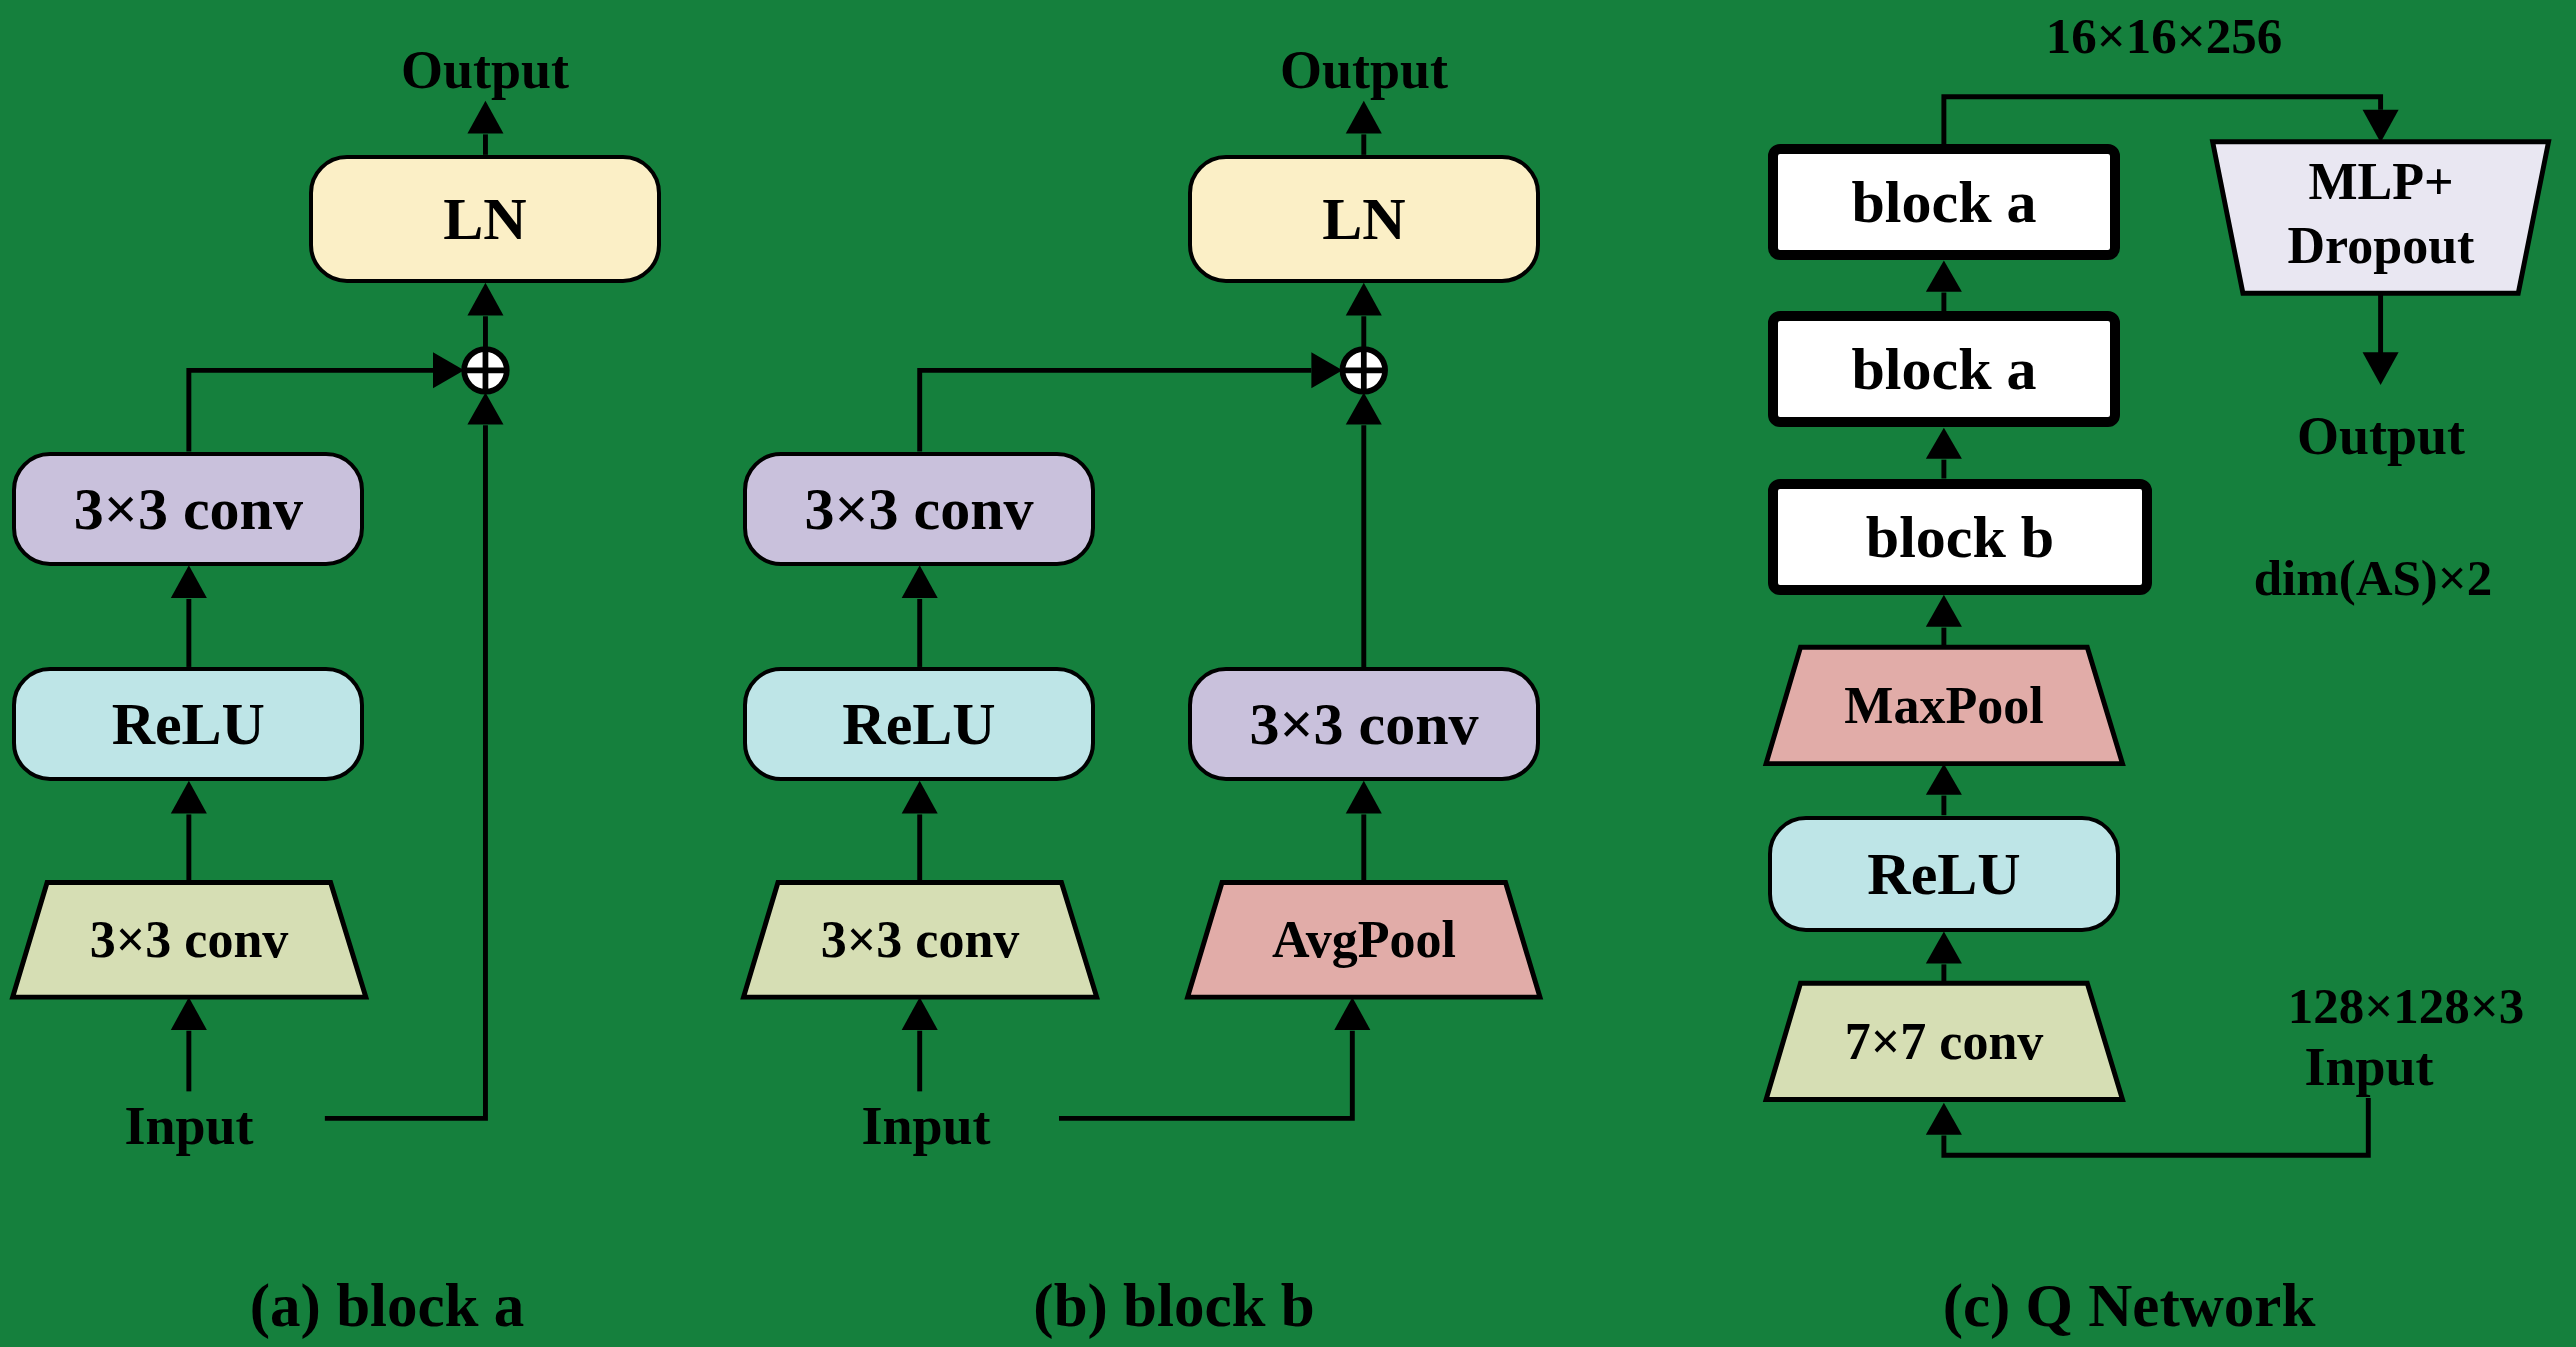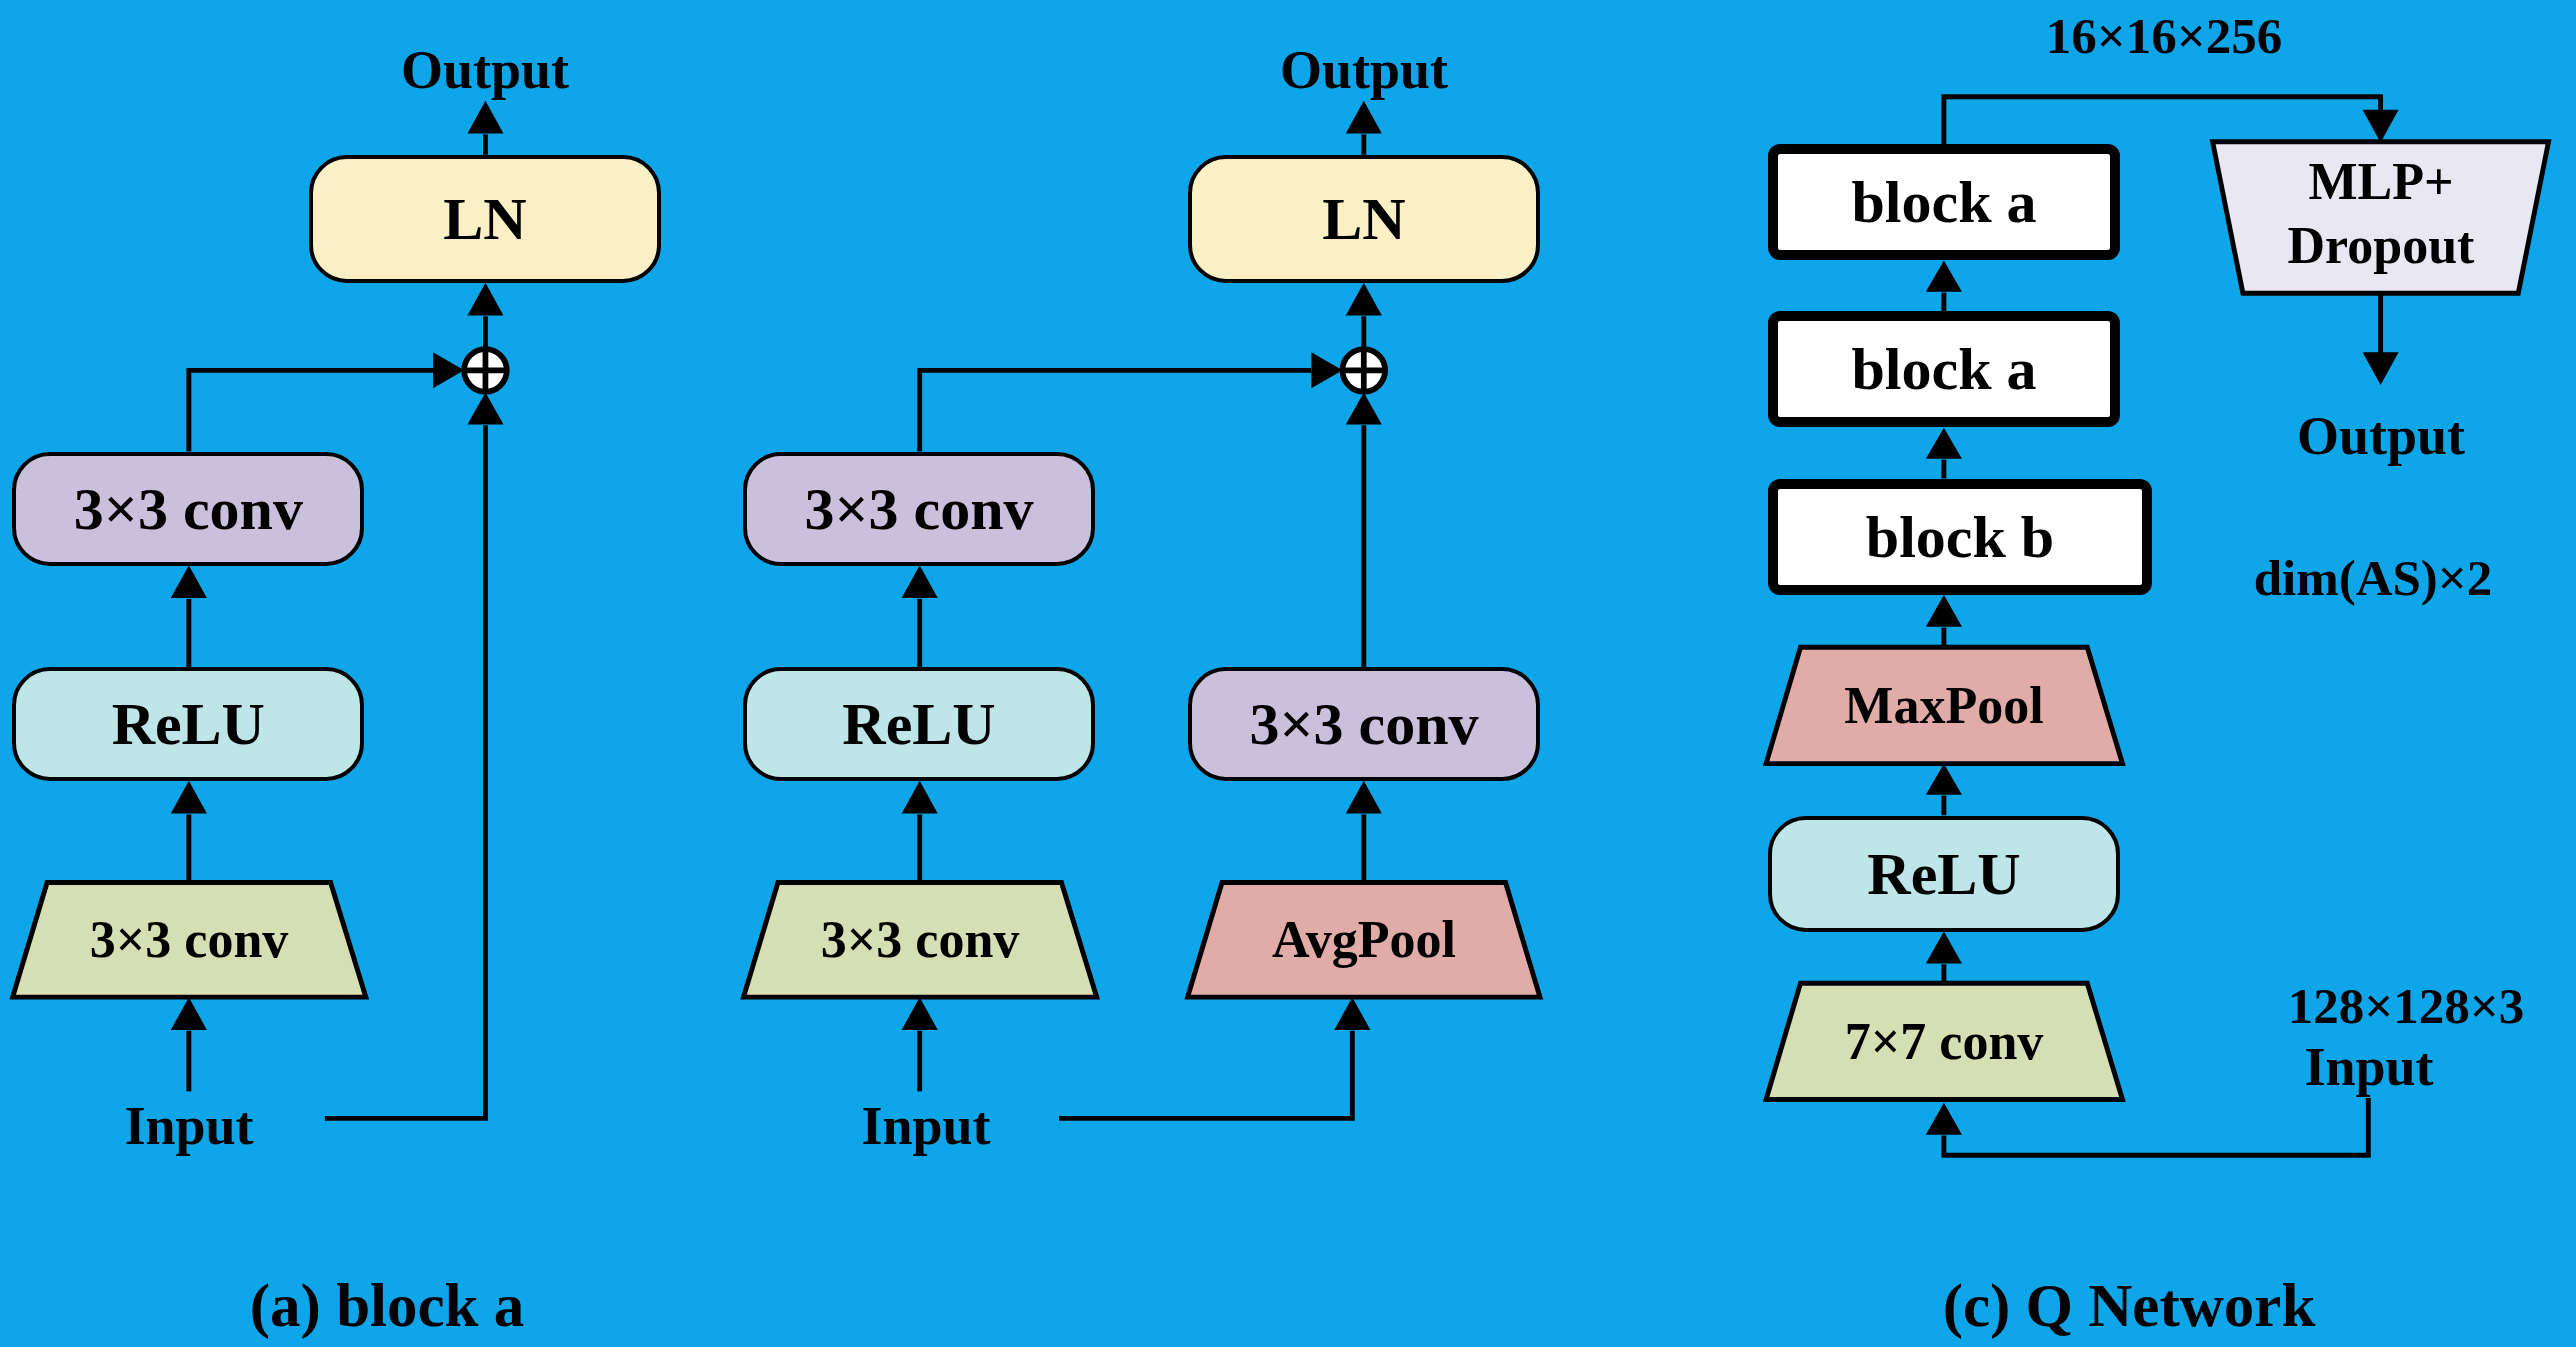--- a/index.html
+++ b/index.html
@@ -1,16 +1,16 @@
 <!DOCTYPE html>
 <html style="--ln: #FBEFC6; --relu: #BEE5E7; --conv: #C9C1DC; --conv_stem: #D6DEB4; --pool: #E1ACA8; --mlp: #E9E7F2; --block: #FFFFFF; --stroke: #000000;font-size:13px"><head>
 <meta charset="utf-8">
 <style>
   html,body{margin:0;padding:0;background:#fff;}
-  .canvas{position:relative;width:2576px;height:1347px;background:#0ea5e9;overflow:hidden;
+  .canvas{position:relative;width:2576px;height:1347px;background:#15803d;overflow:hidden;
           font-family:"Liberation Serif","DejaVu Serif",serif;color:#000;text-align:right;}
   svg.wires{position:absolute;left:0;top:0;}
   svg.wires path.wire{fill:none;stroke:var(--stroke);stroke-width:6;}
   svg.wires polygon.head{fill:var(--stroke);stroke:none;}
   svg.wires .shape{stroke:var(--stroke);stroke-width:6;}
   svg.wires circle.plus{fill:#fff;stroke:var(--stroke);stroke-width:7;}
   svg.wires line.plusline{stroke:var(--stroke);stroke-width:7;}
   .box{position:absolute;box-sizing:border-box;border:4.9px solid var(--stroke);border-radius:38px;
        display:flex;align-items:center;justify-content:center;
        font-weight:bold;font-size:60px;white-space:nowrap;}
@@ -103,20 +103,21 @@
   <div class="lbl caption" style="left:381px;top:1305px">(a) block a</div>
 
   <div class="lbl bold" style="left:1364px;top:70px">Output</div>
   <div class="box" style="left:1188px;top:155px;width:352px;height:128px;background:var(--ln)">LN</div>
   <div class="box" style="left:743px;top:452px;width:352px;height:114px;background:var(--conv)">3×3 conv</div>
   <div class="box" style="left:743px;top:667px;width:352px;height:114px;background:var(--relu)">ReLU</div>
   <div class="box" style="left:1188px;top:667px;width:352px;height:114px;background:var(--conv)">3×3 conv</div>
   <div class="lbl nodetext" style="left:920px;top:940px">3×3 conv</div>
   <div class="lbl nodetext" style="left:1364px;top:940px">AvgPool</div>
   <div class="lbl bold" style="left:926px;top:1126px">Input</div>
+  <div class="lbl caption" style="left:1168px;top:1305px">(b) block b</div>
 
   <div class="lbl" style="left:2164px;top:36px">16×16×256</div>
   <div class="box thick" style="left:1768px;top:144px;width:352px;height:116px;background:var(--block)">block a</div>
   <div class="box thick" style="left:1768px;top:311px;width:352px;height:116px;background:var(--block)">block a</div>
   <div class="box thick" style="left:1768px;top:479px;width:384px;height:116px;background:var(--block)">block b</div>
   <div class="lbl nodetext" style="left:1944px;top:706px">MaxPool</div>
   <div class="box" style="left:1768px;top:816px;width:352px;height:116px;background:var(--relu)">ReLU</div>
   <div class="lbl nodetext" style="left:1944px;top:1042px">7×7 conv</div>
   <div class="lbl nodetext" style="left:2381px;top:182px">MLP+</div>
   <div class="lbl nodetext" style="left:2381px;top:246px">Dropout</div>

